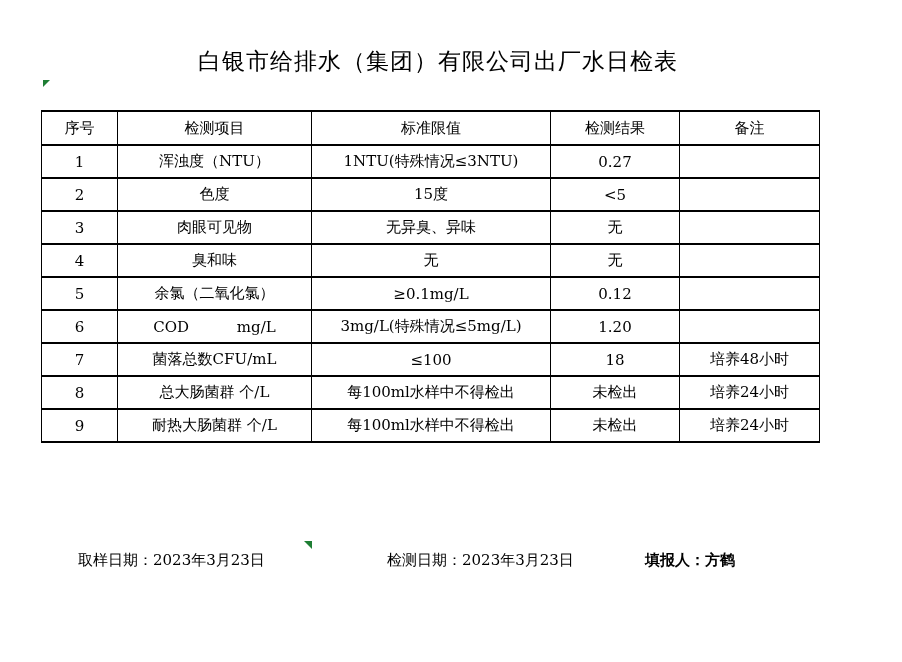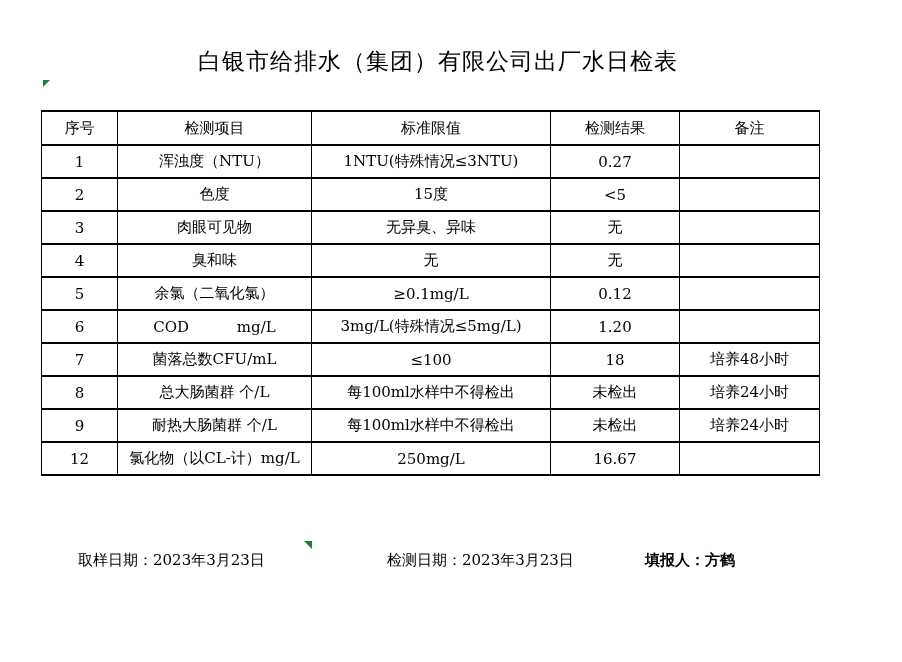--- a/index.html
+++ b/index.html
@@ -159,27 +159,20 @@
     <td>未检出</td>
     <td>培养24小时</td>
   </tr>
       <tr>
     <td>9</td>
     <td>耐热大肠菌群 个/L</td>
     <td>每100ml水样中不得检出</td>
     <td>未检出</td>
     <td>培养24小时</td>
   </tr>
-      <tr>
-    <td>12</td>
-    <td>氯化物（以CL-计）mg/L</td>
-    <td>250mg/L</td>
-    <td>16.67</td>
-    <td></td>
-  </tr>
     </tbody>
 </table>
 
 <span class="marker-bottom"></span>
 
 <div class="footer-line footer-sampling">取样日期：2023年3月23日</div>
 <div class="footer-line footer-testing">检测日期：2023年3月23日</div>
 <div class="footer-line footer-reporter">填报人：方鹤</div>
 
 </body></html>

